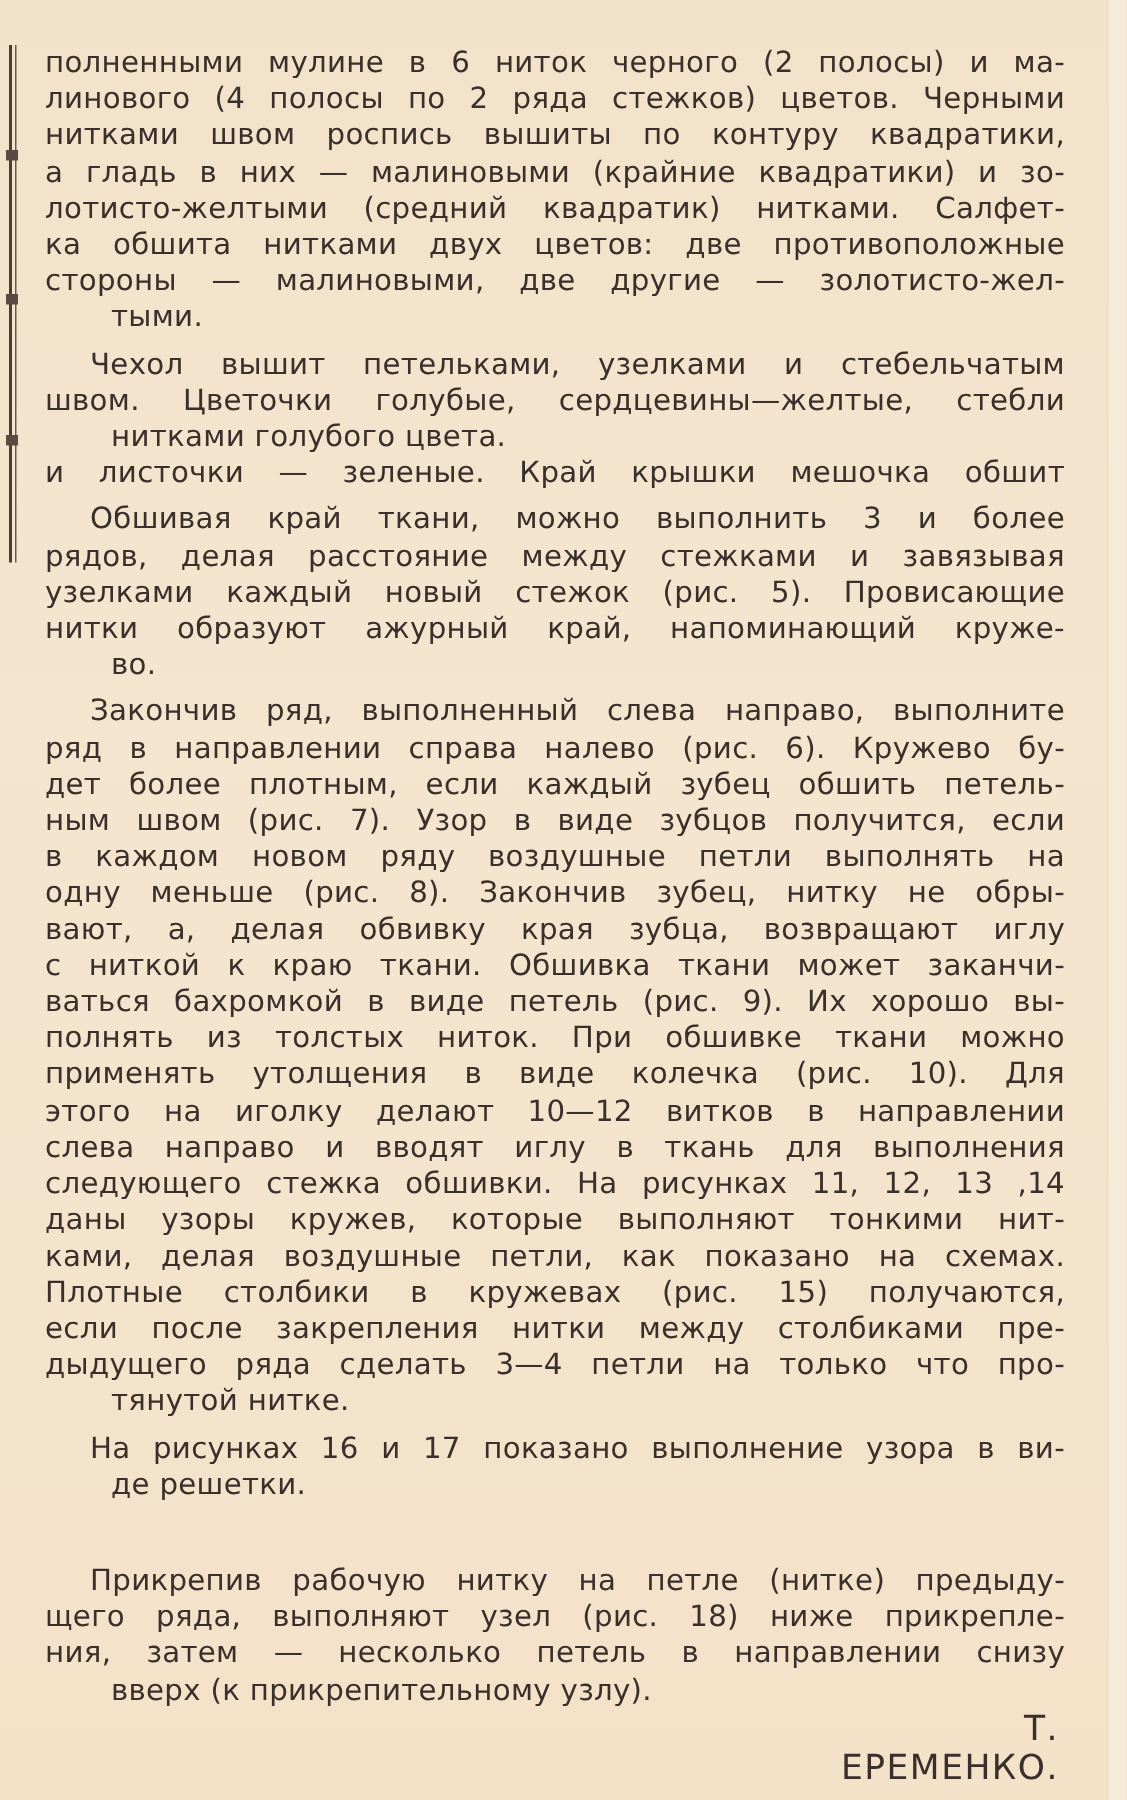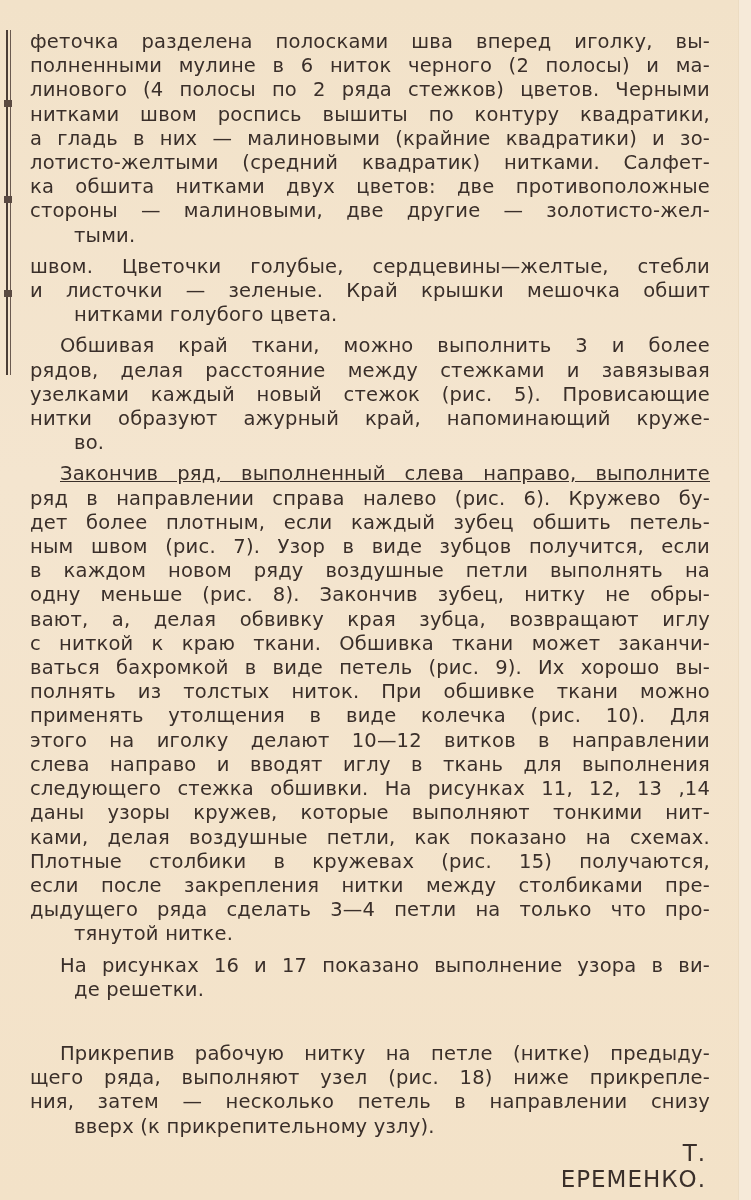--- a/index.html
+++ b/index.html
@@ -48,44 +48,44 @@
 <div class="edge"></div>
 
 <div class="rule r1"></div>
 <div class="rule r2"></div>
 <div class="rule-mark" style="top:100px"></div>
 <div class="rule-mark" style="top:196px"></div>
 <div class="rule-mark" style="top:290px"></div>
 
 <div class="text" id="article">
     <p>
-      <span class="line">фeточка разделена полосками шва вперед иголку, вы-</span>
       <span class="line">полненными мулине в 6 ниток черного (2 полосы) и ма-</span>
       <span class="line">линового (4 полосы по 2 ряда стежков) цветов. Черными</span>
       <span class="line">нитками швом роспись вышиты по контуру квадратики,</span>
       <span class="line">а гладь в них — малиновыми (крайние квадратики) и зо-</span>
       <span class="line">лотисто-желтыми (средний квадратик) нитками. Салфет-</span>
       <span class="line">ка обшита нитками двух цветов: две противоположные</span>
       <span class="line">стороны — малиновыми,   две   другие — золотисто-жел-</span>
       <span class="line last">тыми.</span>
     </p>
     <p>
+      <span class="line" style="padding-left: 30px;">Чехол вышит петельками, узелками и стебельчатым</span>
       <span class="line">швом. Цветочки голубые, сердцевины—желтые, стебли</span>
+      <span class="line last">нитками голубого цвета.</span>
       <span class="line">и листочки — зеленые. Край крышки мешочка обшит</span>
-      <span class="line last">нитками голубого цвета.</span>
     </p>
     <p>
       <span class="line" style="padding-left: 30px;">Обшивая край ткани, можно выполнить 3 и более</span>
       <span class="line">рядов, делая расстояние между стежками и завязывая</span>
       <span class="line">узелками каждый новый стежок (рис. 5). Провисающие</span>
       <span class="line">нитки образуют ажурный край, напоминающий круже-</span>
       <span class="line last">во.</span>
     </p>
     <p>
-      <span class="line" style="padding-left: 30px; text-decoration: underline;">Закончив ряд, выполненный слева направо, выполните</span>
+      <span class="line" style="padding-left: 30px;">Закончив ряд, выполненный слева направо, выполните</span>
       <span class="line">ряд в направлении справа налево (рис. 6). Кружево бу-</span>
       <span class="line">дет более плотным, если каждый зубец обшить петель-</span>
       <span class="line">ным швом (рис. 7). Узор в виде зубцов получится, если</span>
       <span class="line">в каждом новом ряду воздушные петли выполнять на</span>
       <span class="line">одну меньше (рис. 8). Закончив зубец, нитку не обры-</span>
       <span class="line">вают, а, делая обвивку края зубца, возвращают иглу</span>
       <span class="line">с ниткой к краю ткани. Обшивка ткани может заканчи-</span>
       <span class="line">ваться бахромкой в виде петель (рис. 9). Их хорошо вы-</span>
       <span class="line">полнять из толстых ниток. При обшивке ткани можно</span>
       <span class="line">применять утолщения в виде колечка (рис. 10). Для</span>

